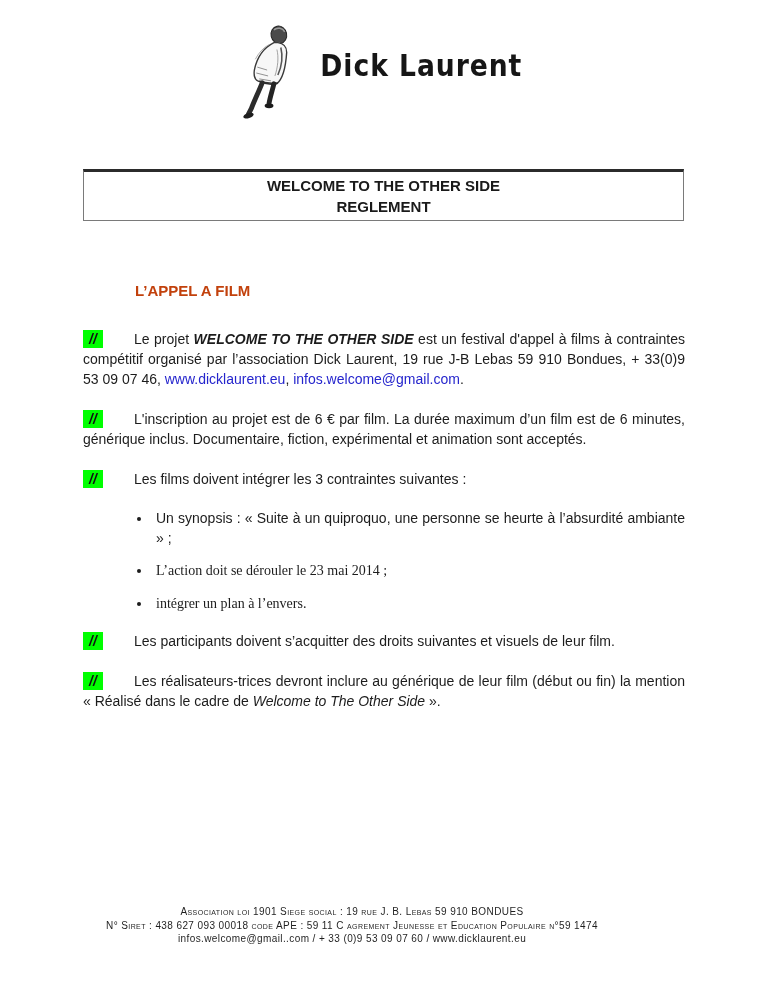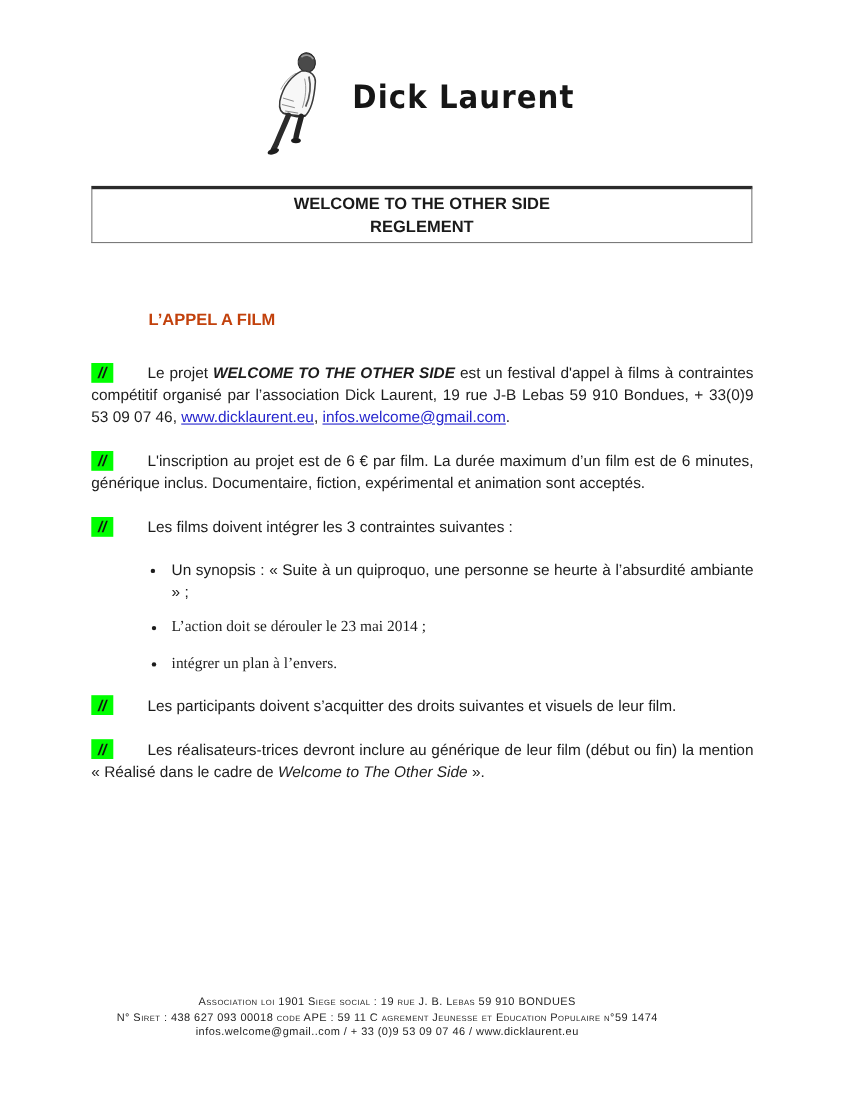--- a/index.html
+++ b/index.html
@@ -9,21 +9,21 @@
     margin:0 auto;
     background:#ffffff;
     overflow:hidden;
     font-family:"Liberation Sans", sans-serif;
     color:#1c1c1c;
     -webkit-font-smoothing:antialiased;
   }
 
   
   .logo-wrap{
-    position:absolute;top:46px;left:0;right:0;
+    position:absolute;top:24px;left:0;right:0;
     display:flex;justify-content:center;align-items:center;
   }
   .logo-figure{width:62px;height:98px;flex:0 0 auto;}
   .logo-brand{
     margin-left:12px;
     font-family:"DejaVu Sans", sans-serif;
     font-weight:bold;
     font-size:28px;
     letter-spacing:1px;
     color:#161616;
@@ -60,21 +60,21 @@
     display:inline-block;width:20px;height:18px;
     background:#00ff00;
     color:#111;
     font-weight:bold;font-style:italic;
     text-align:center;line-height:18px;
     vertical-align:baseline;
   }
   .tab{display:inline-block;width:31px;}
   .boldital{font-weight:bold;font-style:italic;}
   .ital{font-style:italic;}
-  a.link{color:#2525cd;text-decoration:underline;cursor:pointer;}
+  a.link{color:#2525cd;cursor:pointer;}
 
   ul.constraints{
     margin:19px 0 0 0;
     padding:0 0 0 69px;
     list-style:disc outside;
   }
   ul.constraints li{
     text-align:justify;
     margin:0;
     padding-left:4px;
@@ -147,16 +147,16 @@
 
     <p class="para gap17"><span class="marker">//</span><span class="tab"></span><span>Les participants doivent s’acquitter des droits suivantes et visuels de leur film.</span></p>
 
     <p class="para gap18"><span class="marker">//</span><span class="tab"></span><span>Les réalisateurs-trices devront inclure au générique de leur film (début ou fin) la mention « Réalisé dans le cadre de </span><span class="ital">Welcome to The Other Side</span><span> ».</span></p>
 
   </div>
 
   <div class="footer">
     <div class="sc">Association loi 1901 Siege social : 19 rue J. B. Lebas 59 910 BONDUES</div>
     <div class="sc">N° Siret : 438 627 093 00018 code APE : 59 11 C agrement Jeunesse et Education Populaire n°59 1474</div>
-    <div>infos.welcome@gmail..com / + 33 (0)9 53 09 07 46 / www.dicklaurent.eu</div>
+    <div>infos.welcome@gmail..com / + 33 (0)9 53 09 07 60 / www.dicklaurent.eu</div>
   </div>
 
 </div>
 
 </body></html>

